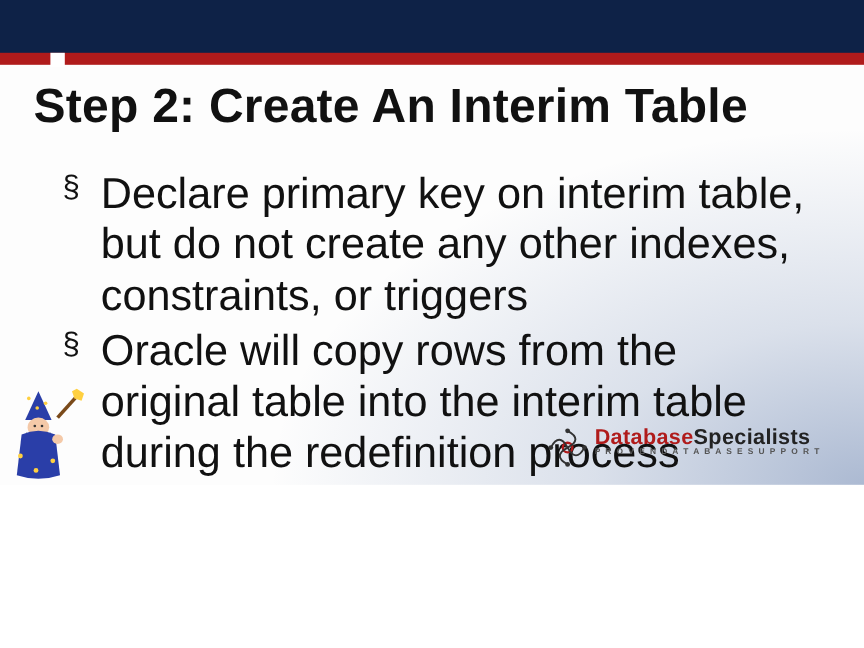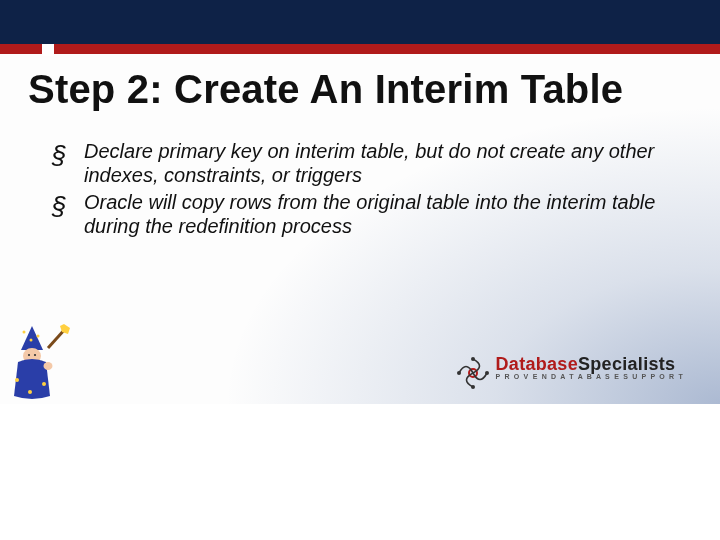--- a/index.html
+++ b/index.html
@@ -44,25 +44,24 @@
   .body {
     position: absolute;
     top: 140px;
     left: 52px;
     right: 40px;
   }
   .body ul { list-style: none; }
   .body li {
     position: relative;
     padding-left: 32px;
-    font-size: 20px;
+    font-size: 36px;
     line-height: 1.18;
     color: #111;
     margin-bottom: 4px;
-    font-style: italic;
   }
   .body li::before {
     content: "§";
     position: absolute;
     left: 0;
     top: 0;
     font-size: 26px;
     color: #111;
   }
   .wizard {

